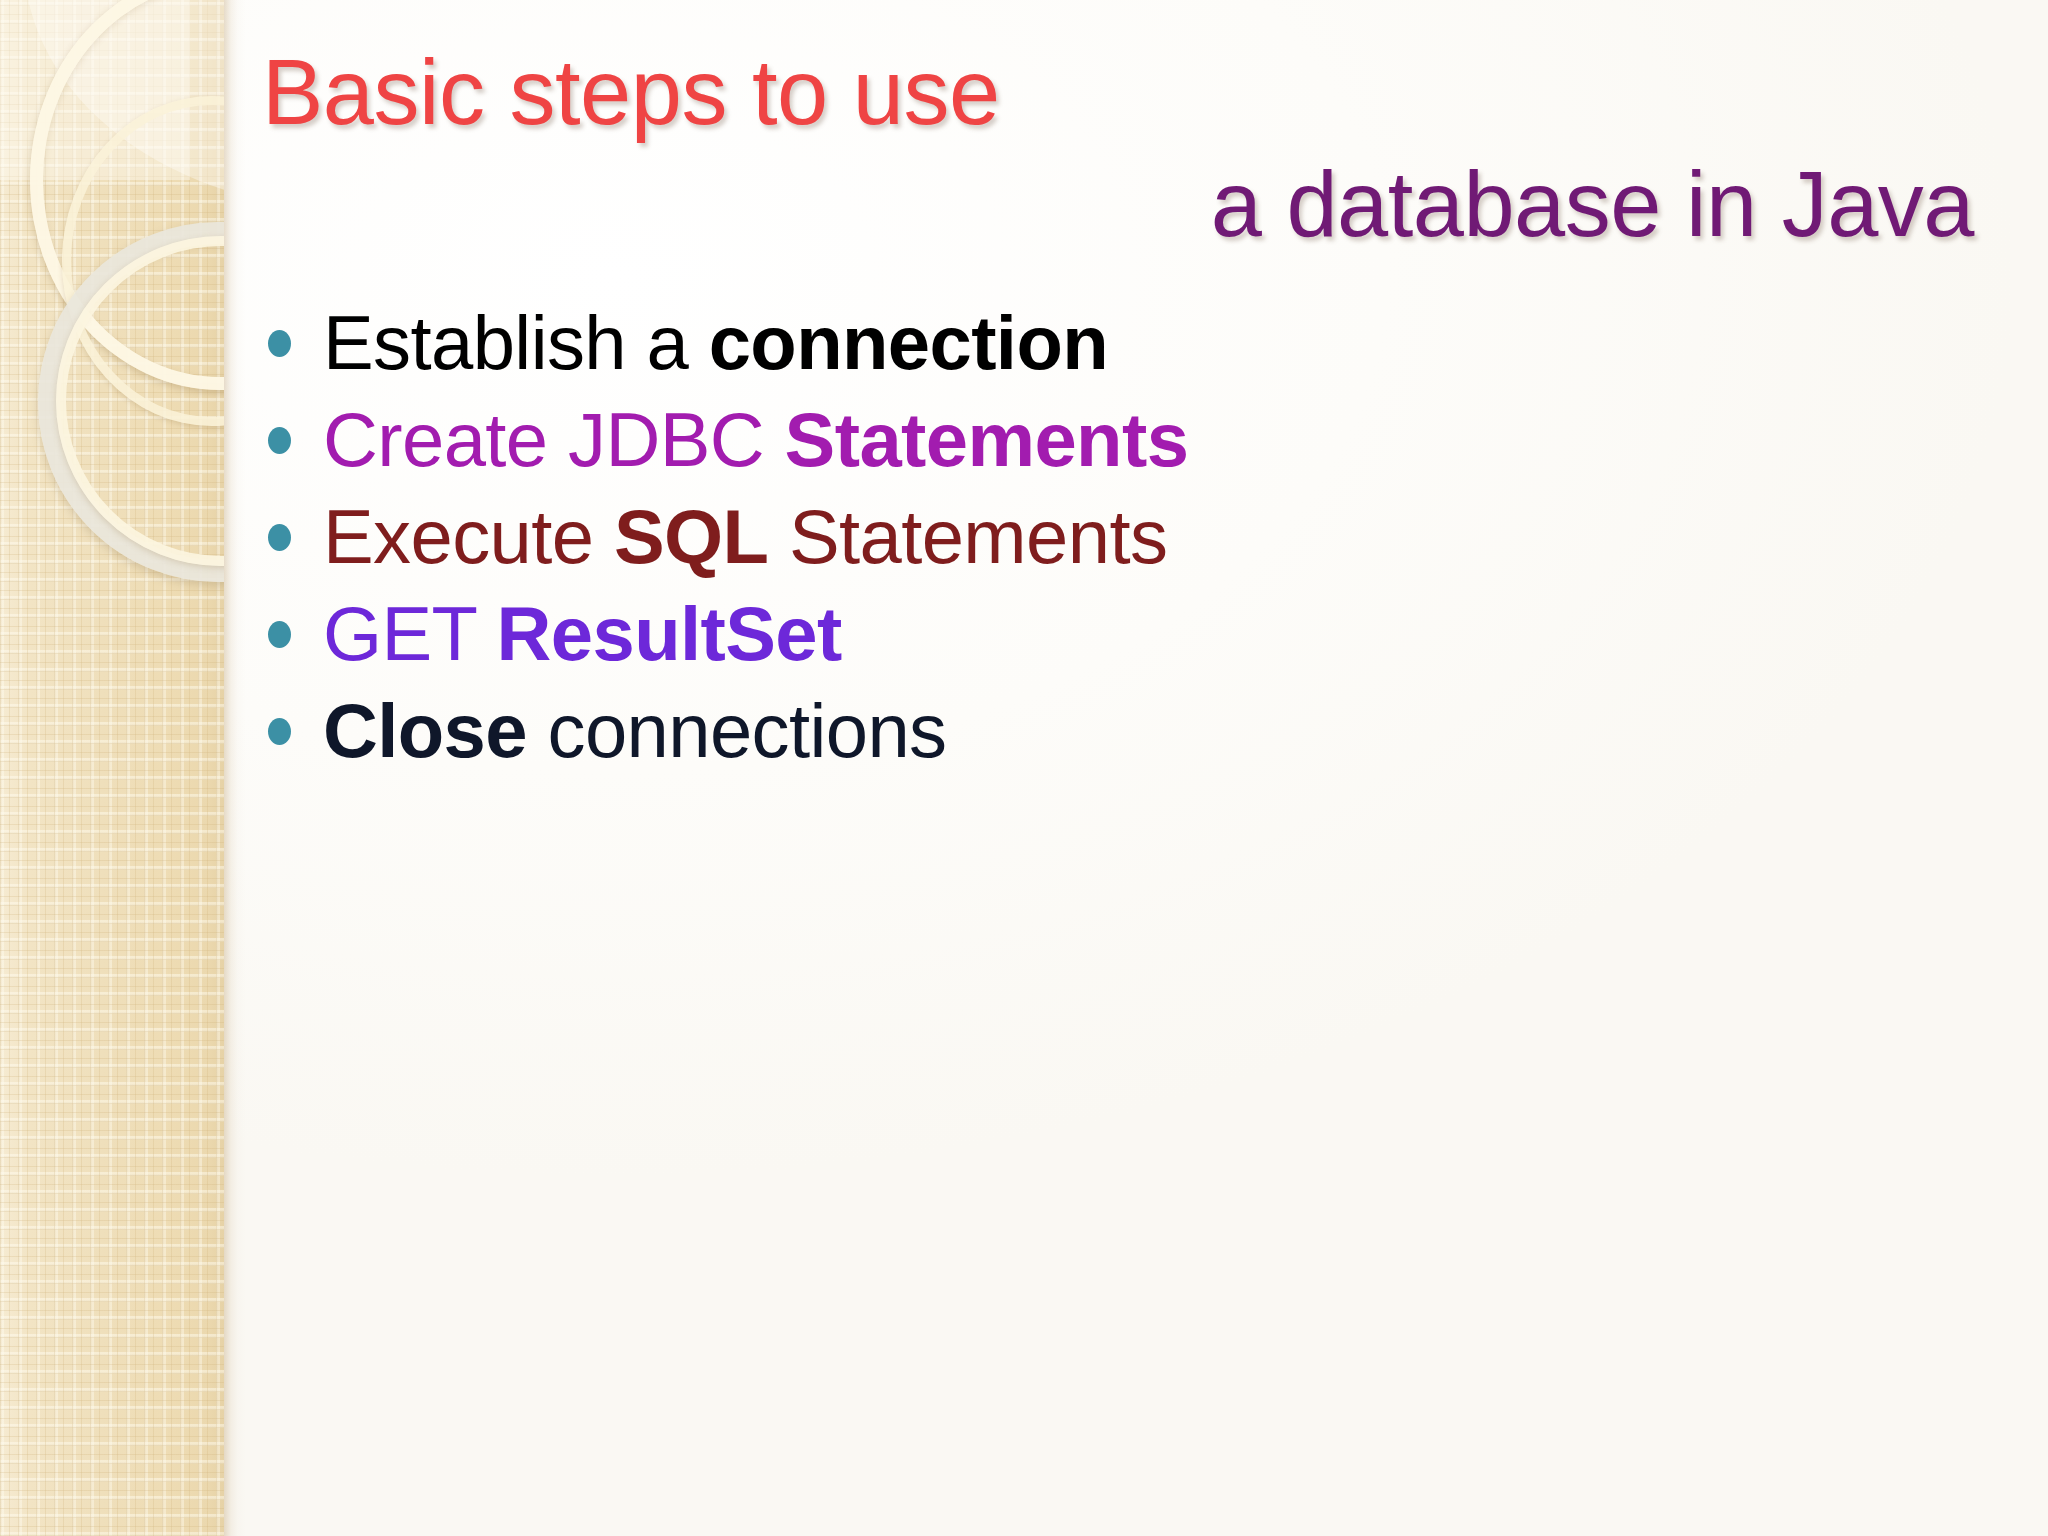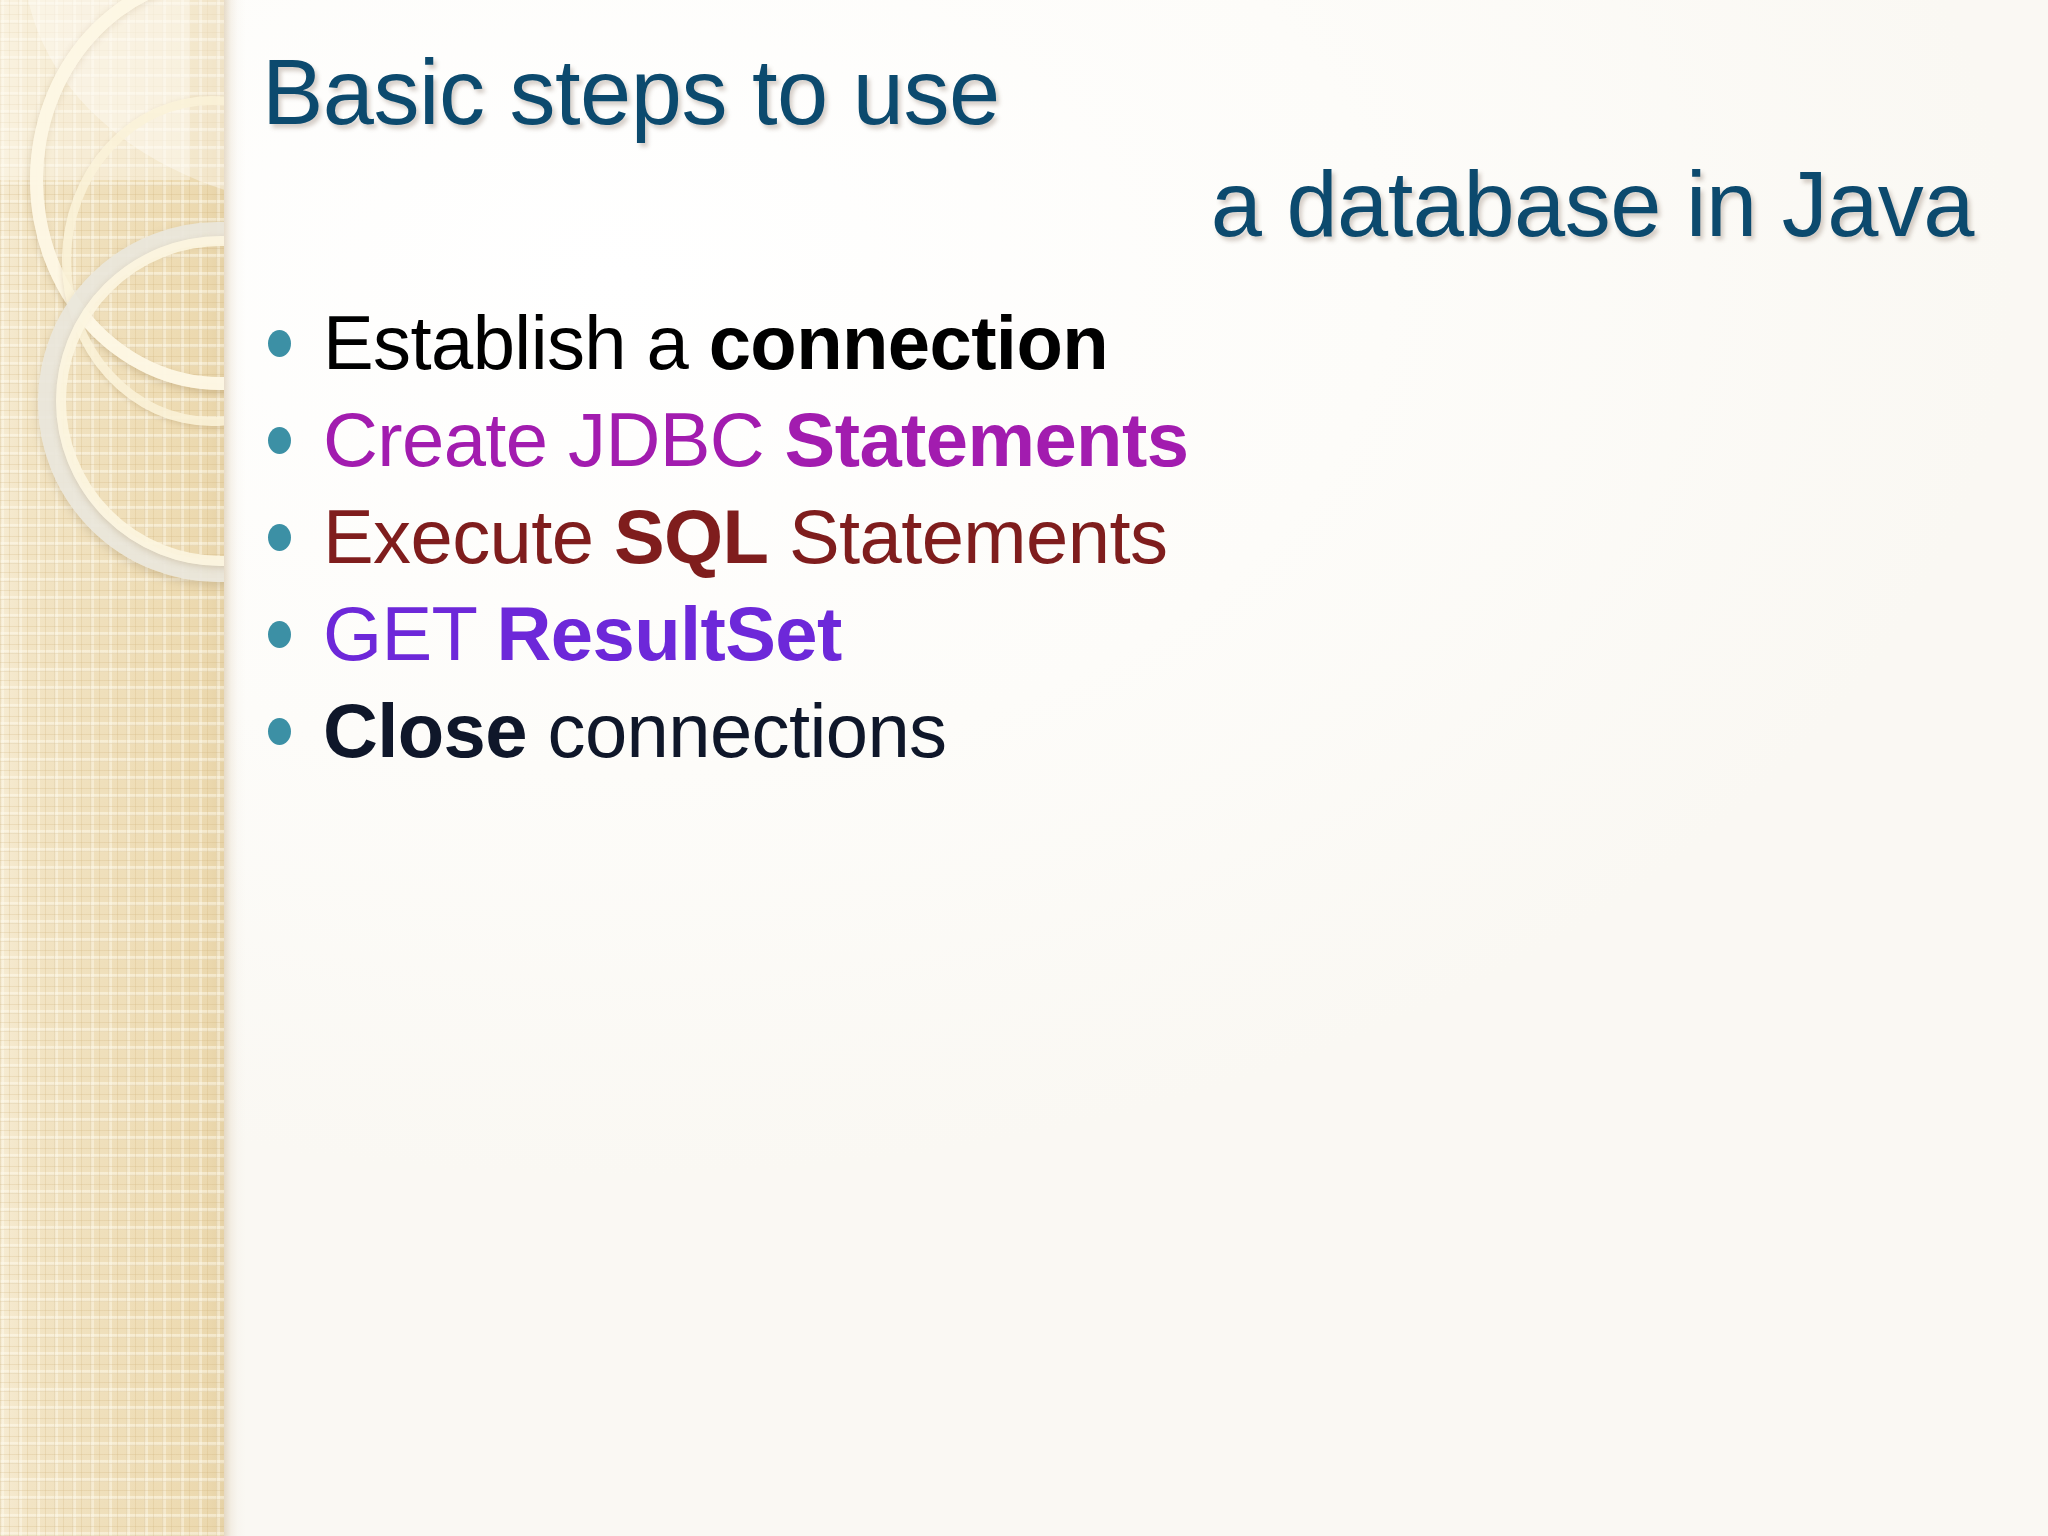--- a/index.html
+++ b/index.html
@@ -230,22 +230,22 @@
     <div id="sidebar-tint-block"></div>
     <div id="sidebar-wedge"></div>
     <div id="ring-cream"></div>
     <div id="ring-cream-2"></div>
     <div id="ring-grey"></div>
     <div id="ring-cream-3"></div>
   </div>
   <div id="sidebar-shadow"></div>
 
   <div id="title-block">
-    <div class="title-line" id="title-line-1" style="color: #0c4a6e;">Basic steps to use</div>
-    <div class="title-line" id="title-line-2" style="color: #0c4a6e;">a database in Java</div>
+    <div class="title-line" id="title-line-1" style="color: #ef4444;">Basic steps to use</div>
+    <div class="title-line" id="title-line-2" style="color: #701a75;">a database in Java</div>
   </div>
 
   <div id="bullet-list">
       <div class="bullet-row">
         <span class="bullet-dot" style="background: rgb(60, 144, 165);"></span>
         <span class="bullet-text" style="color: rgb(0, 0, 0);"><span>Establish a </span><b>connection</b></span>
       </div>
       <div class="bullet-row">
         <span class="bullet-dot" style="background: rgb(60, 144, 165);"></span>
         <span class="bullet-text" style="color: #a21caf;"><span>Create JDBC </span><b>Statements</b></span>

